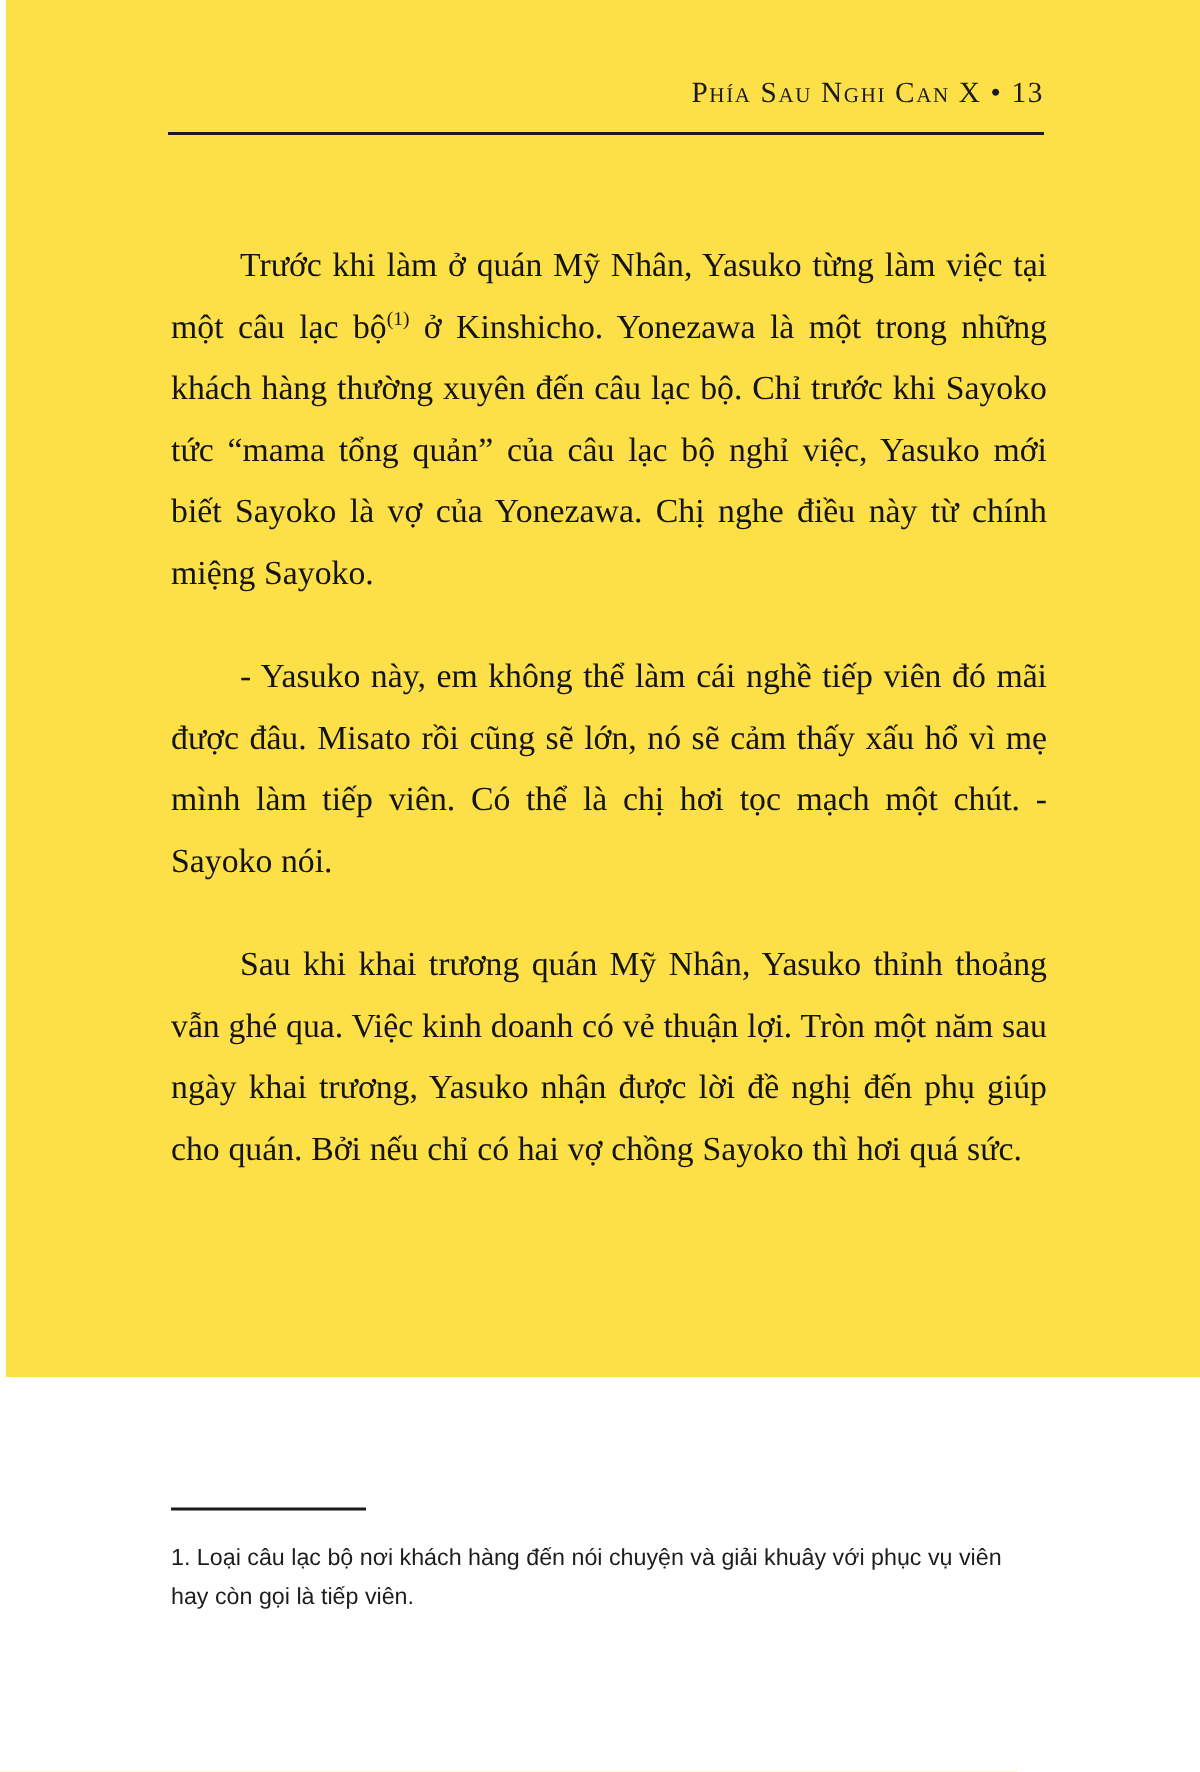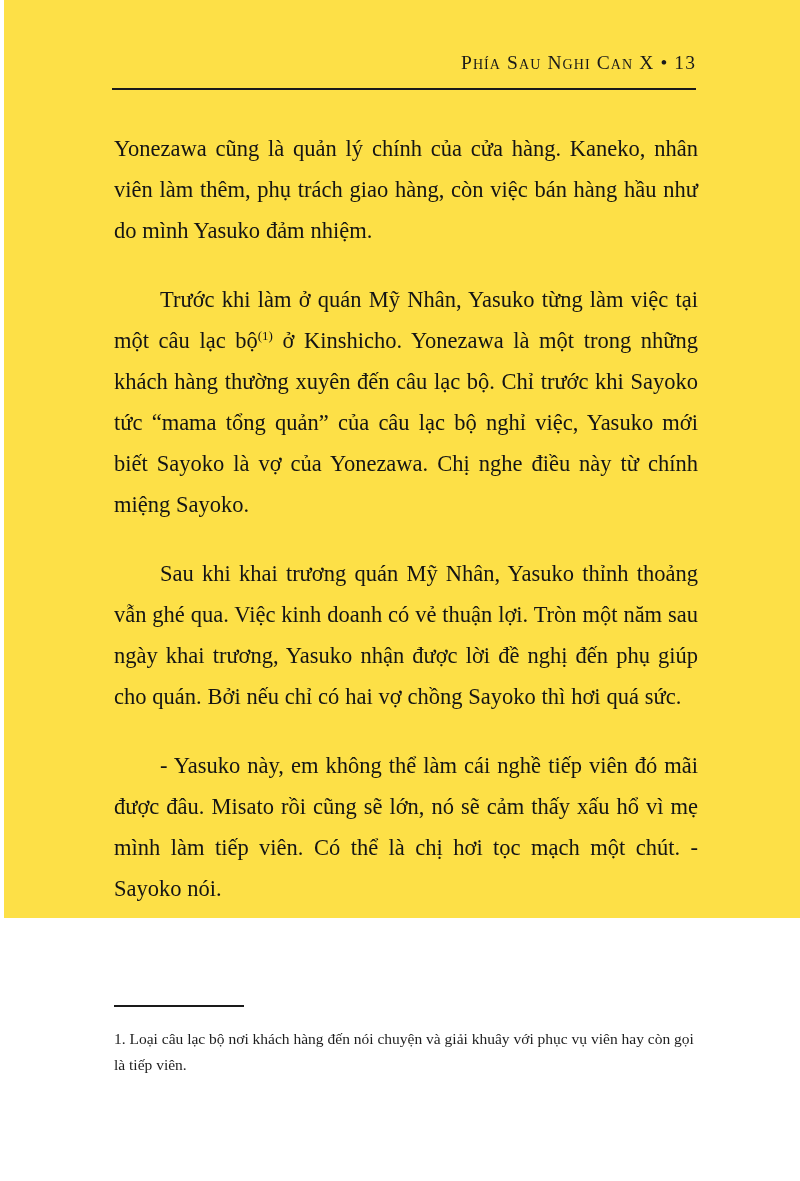--- a/index.html
+++ b/index.html
@@ -75,46 +75,45 @@
     top: 1005px;
     width: 130px;
     height: 2px;
     background: #1a1a1a;
   }
   .footnote {
     position: absolute;
     left: 110px;
     top: 1026px;
     width: 580px;
-    font-family: Liberation Serif, serif;
+    font-family: Liberation Sans, sans-serif;
     font-size: 15.5px;
     line-height: 26px;
     color: #1d1d1d;
     text-align: left;
   }
 </style>
 </head>
 <body>
 
 <div class="page">
 
   <div class="header">
     <span class="header-title">Phía Sau Nghi Can X  •  13</span>
   </div>
   <div class="header-rule"></div>
 
   <div class="body-text">
 
-    <p class="para">Yonezawa cũng là quản lý chính của cửa hàng. Kaneko, nhân viên làm thêm, phụ trách giao hàng, còn việc bán hàng hầu như do mình Yasuko đảm nhiệm.</p>
 
     <p class="para indent"><span>Trước khi làm ở quán Mỹ Nhân, Yasuko từng làm việc tại một câu lạc bộ</span><span class="fn-ref">(1)</span><span> ở Kinshicho. Yonezawa là một trong những khách hàng thường xuyên đến câu lạc bộ. Chỉ trước khi Sayoko tức “mama tổng quản” của câu lạc bộ nghỉ việc, Yasuko mới biết Sayoko là vợ của Yonezawa. Chị nghe điều này từ chính miệng Sayoko.</span></p>
 
 
+    <p class="para indent">- Yasuko này, em không thể làm cái nghề tiếp viên đó mãi được đâu. Misato rồi cũng sẽ lớn, nó sẽ cảm thấy xấu hổ vì mẹ mình làm tiếp viên. Có thể là chị hơi tọc mạch một chút. - Sayoko nói.</p>
+
     <p class="para indent">Sau khi khai trương quán Mỹ Nhân, Yasuko thỉnh thoảng vẫn ghé qua. Việc kinh doanh có vẻ thuận lợi. Tròn một năm sau ngày khai trương, Yasuko nhận được lời đề nghị đến phụ giúp cho quán. Bởi nếu chỉ có hai vợ chồng Sayoko thì hơi quá sức.</p>
-
-    <p class="para indent">- Yasuko này, em không thể làm cái nghề tiếp viên đó mãi được đâu. Misato rồi cũng sẽ lớn, nó sẽ cảm thấy xấu hổ vì mẹ mình làm tiếp viên. Có thể là chị hơi tọc mạch một chút. - Sayoko nói.</p>
 
   </div>
 
   <div class="footnote-rule"></div>
   <div class="footnote">1. Loại câu lạc bộ nơi khách hàng đến nói chuyện và giải khuây với phục vụ viên hay còn gọi là tiếp viên.</div>
 
 </div>
 
 </body></html>

